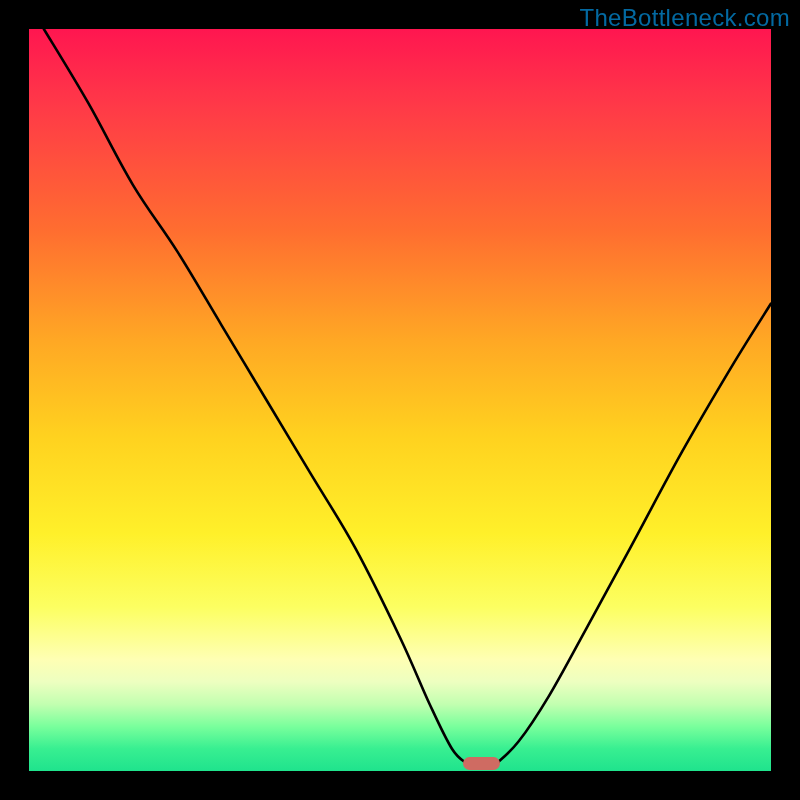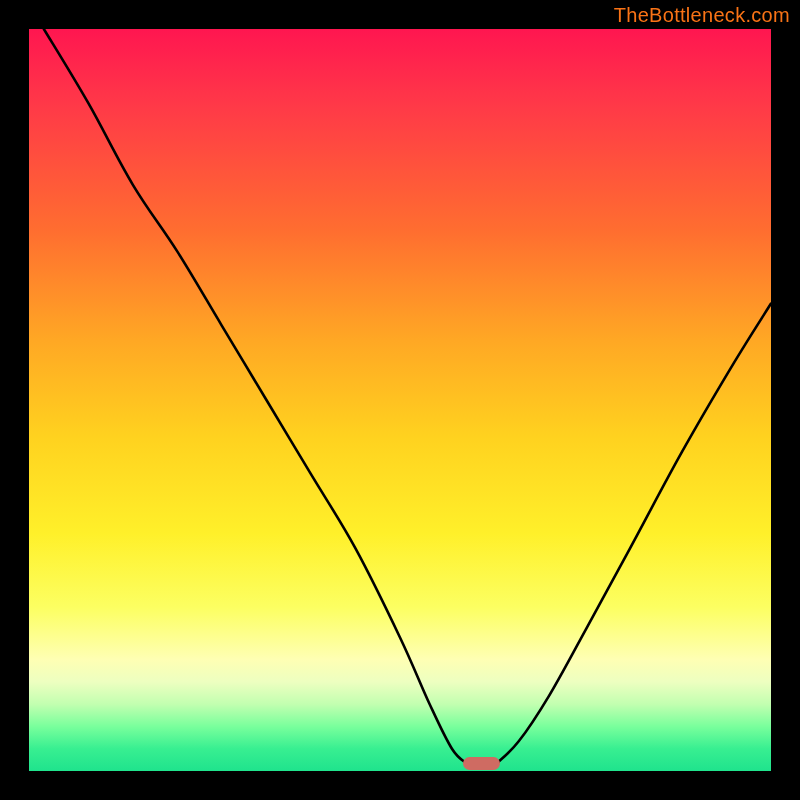--- a/index.html
+++ b/index.html
@@ -14,22 +14,22 @@
   .frame {
     position: relative;
     width: 800px;
     height: 800px;
     background: #000;
   }
   .watermark {
     position: absolute;
     top: 4px;
     right: 10px;
-    color: #f97316;
-    font-size: 20px;
+    color: #0369a1;
+    font-size: 24px;
     font-weight: 500;
     letter-spacing: 0.3px;
     z-index: 20;
   }
   .plot {
     position: absolute;
     left: 29px;
     top: 29px;
     width: 742px;
     height: 742px;

